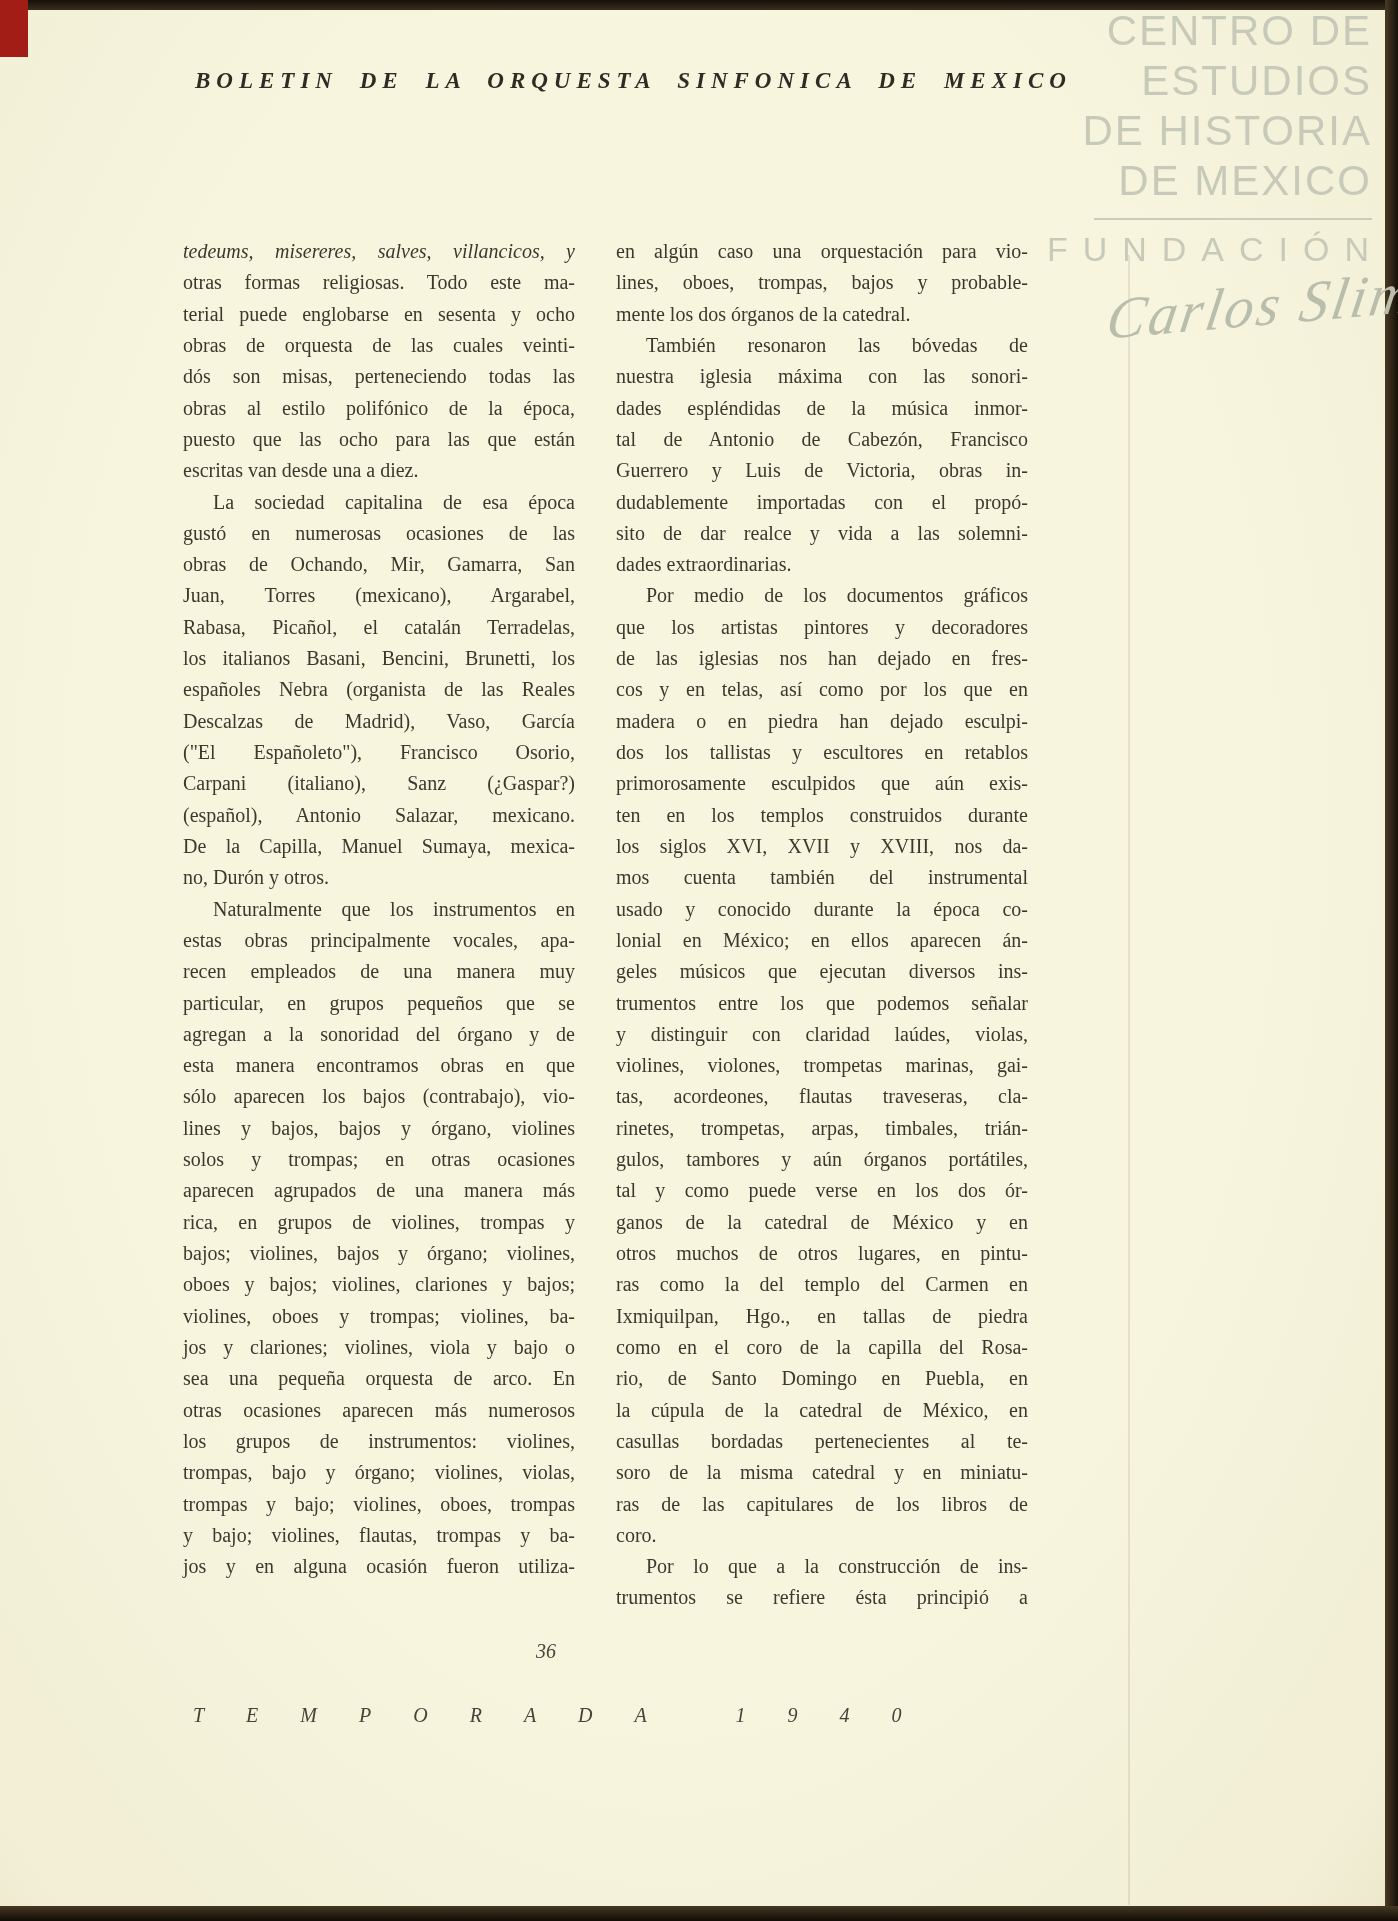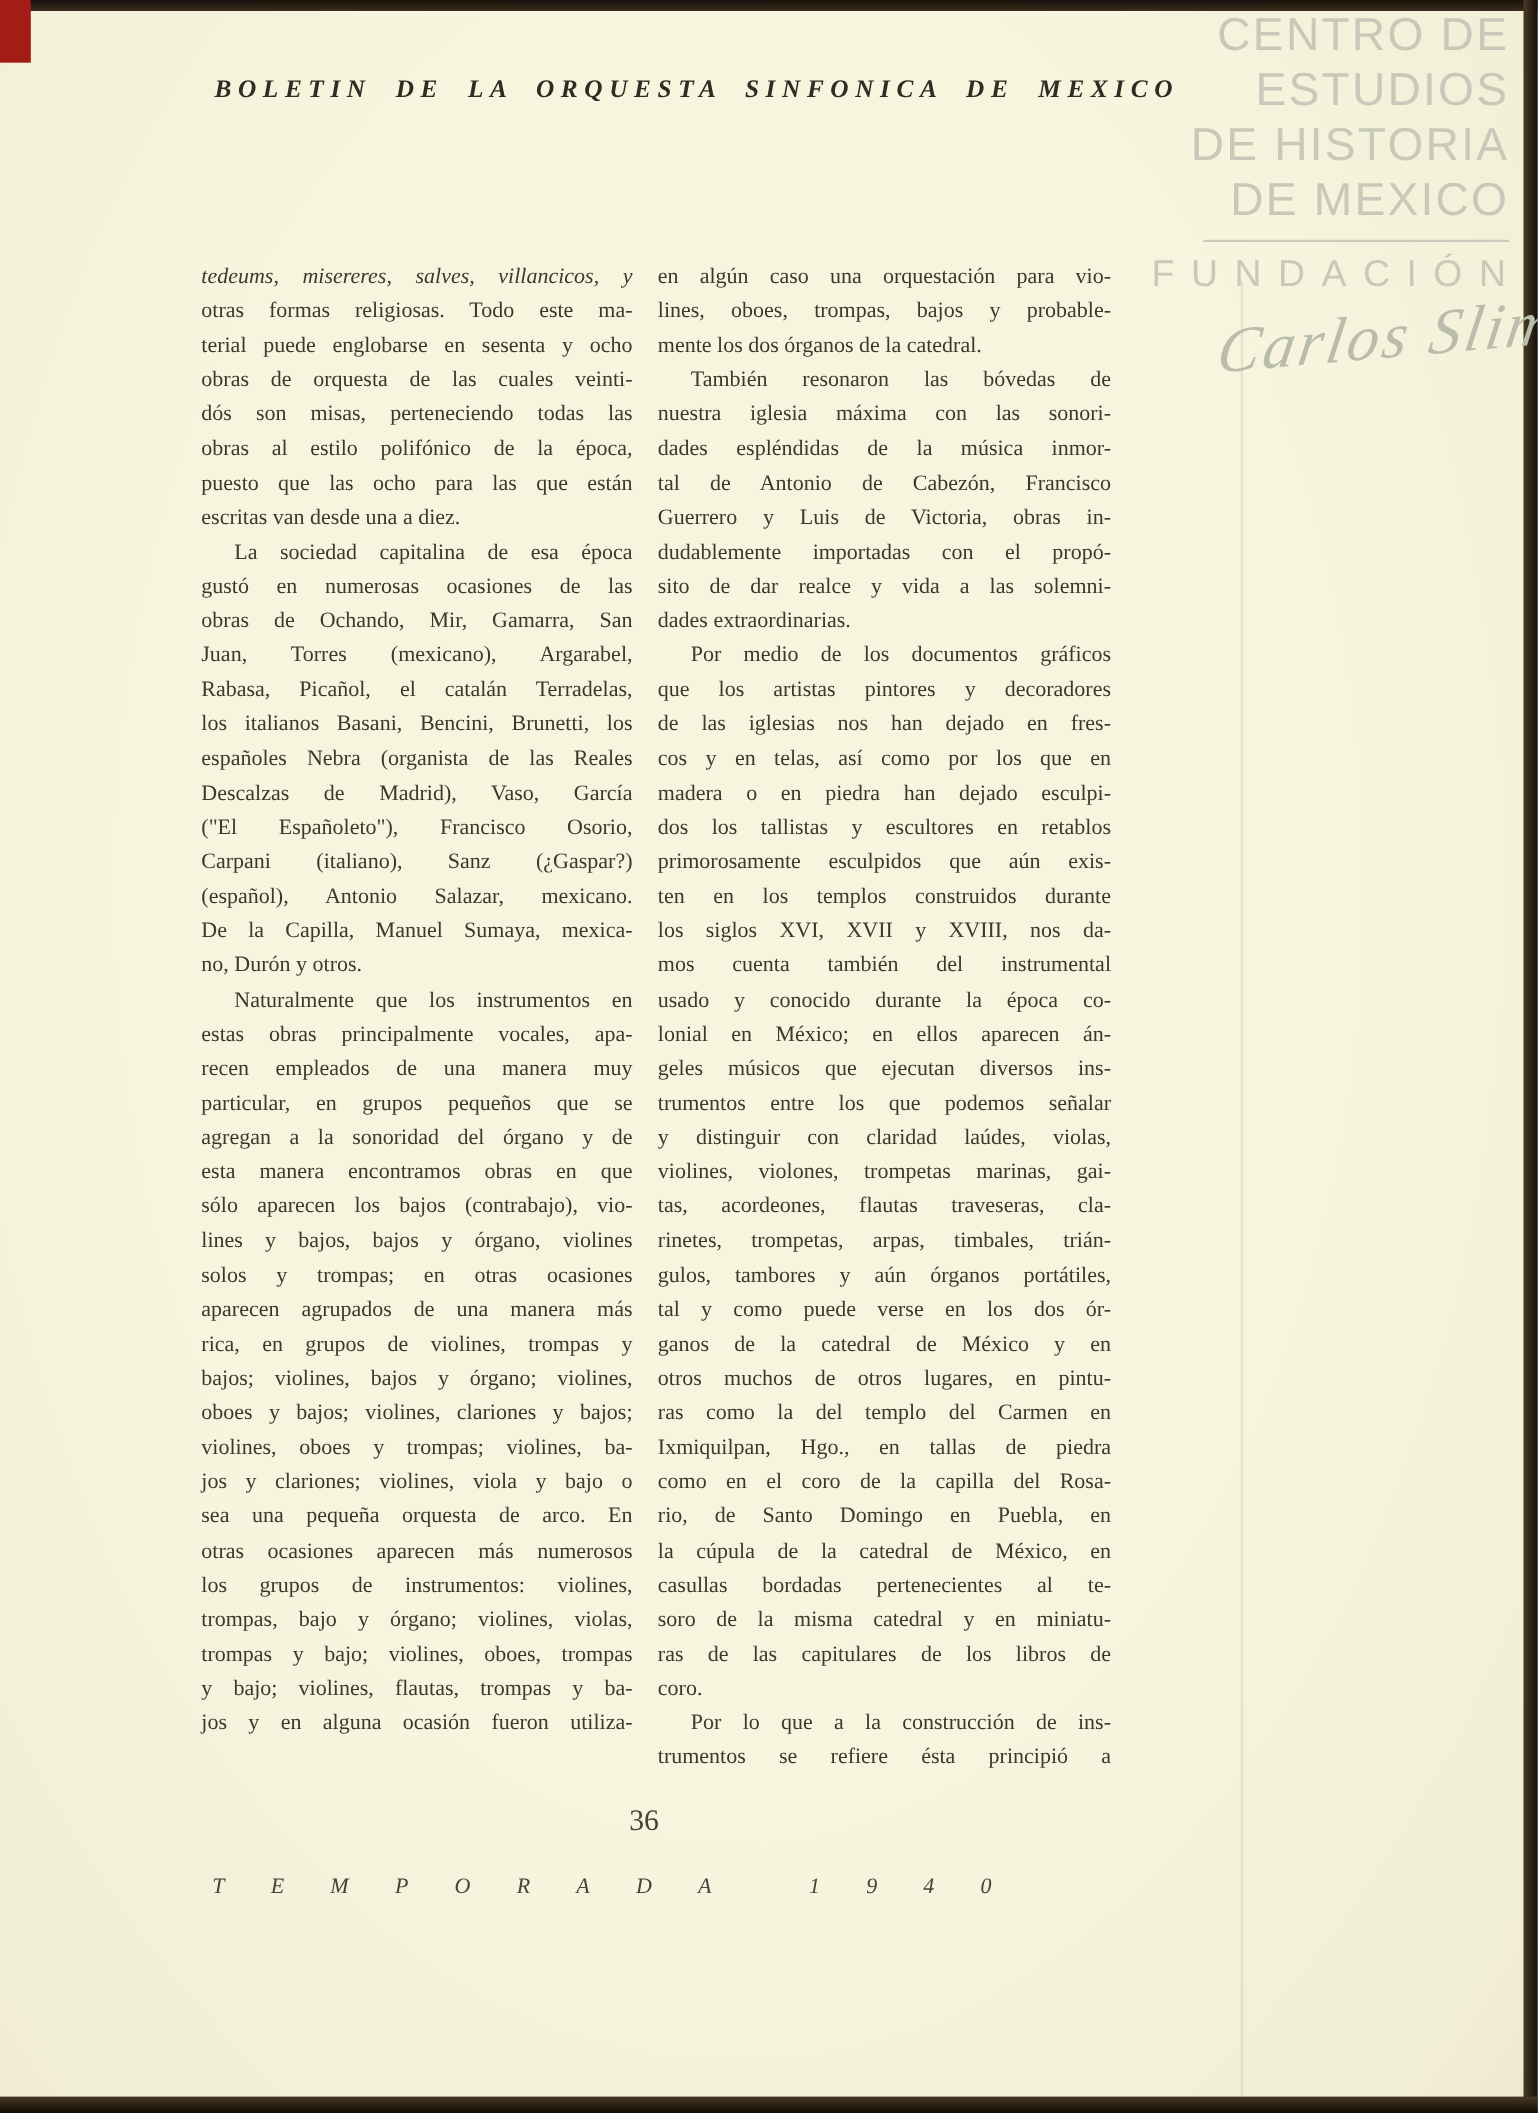--- a/index.html
+++ b/index.html
@@ -30,29 +30,29 @@
     letter-spacing:3px;white-space:nowrap;
   }
   
   .header{
     position:absolute;left:195px;top:68px;width:810px;
     font-style:italic;font-weight:bold;font-size:23px;color:#2e2d24;
     letter-spacing:6px;word-spacing:10px;white-space:nowrap;z-index:2;
   }
   .col{position:absolute;top:236px;font-size:20px;line-height:31.32px;z-index:2;}
   .col.left{left:183px;width:392px;}
-  .col.right{left:598px;width:412px;}
+  .col.right{left:616px;width:412px;}
   .para{margin:0;}
   .line{text-align:left;}
   .line.just{text-align:justify;text-align-last:justify;}
   .line.first{text-indent:30px;}
   .line.ital{font-style:italic;}
   .page-number{
-    position:absolute;left:572px;top:1640px;
-    font-size:27px;color:#45443a;z-index:2;
+    position:absolute;left:536px;top:1640px;
+    font-style:italic;font-size:20px;color:#45443a;z-index:2;
   }
   .footer{
     position:absolute;left:193px;top:1704px;
     font-style:italic;font-size:20px;color:#45443a;
     letter-spacing:42px;white-space:nowrap;z-index:2;
   }
   .crease{position:absolute;left:1128px;top:255px;width:2px;height:1650px;background:rgba(110,104,80,0.14);}
 </style>
 </head>
 <body>

